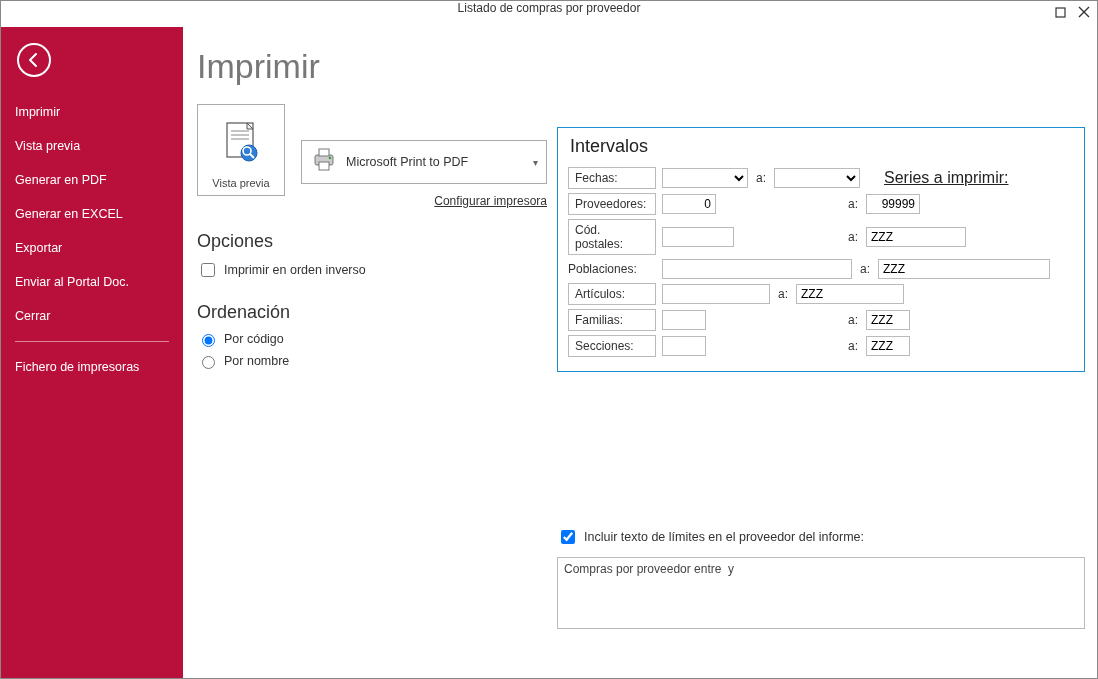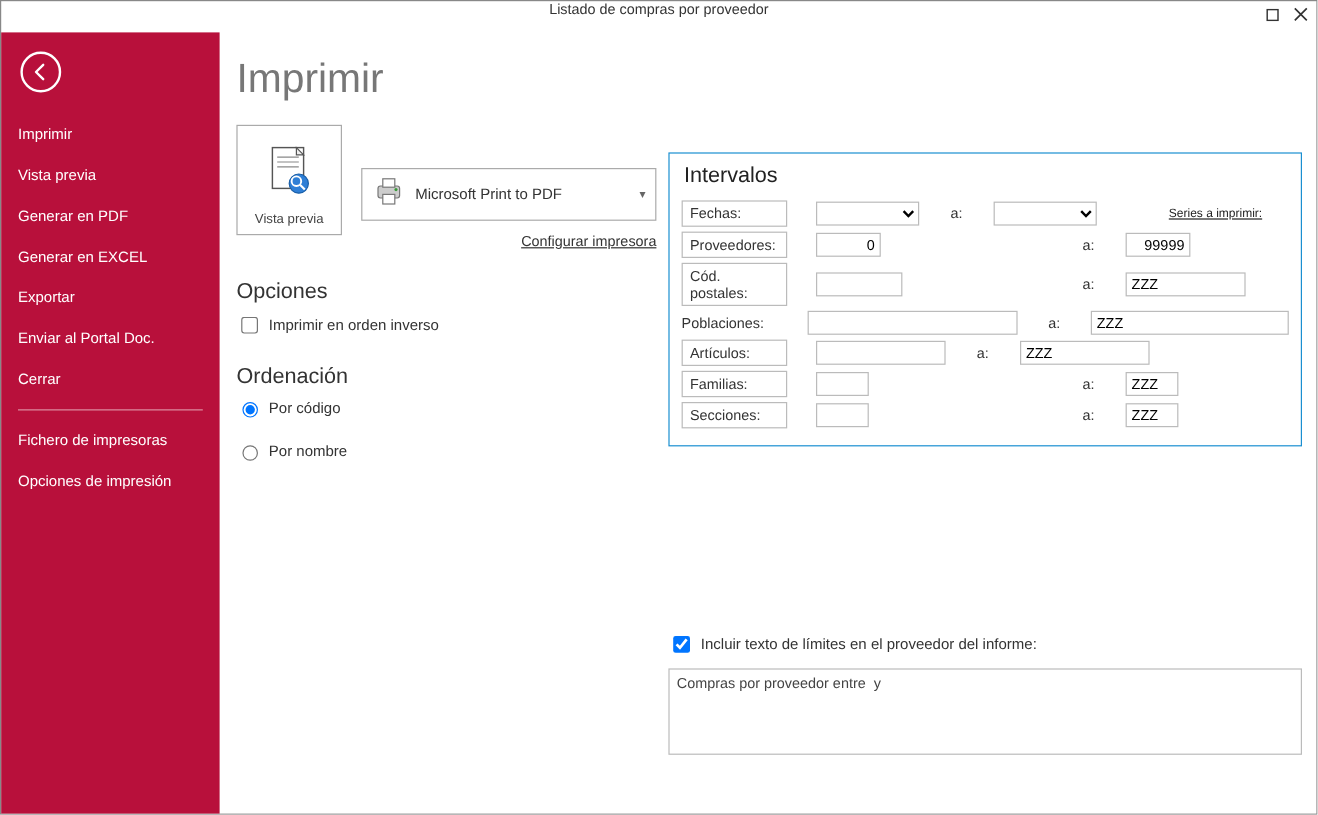--- a/index.html
+++ b/index.html
@@ -20,32 +20,32 @@
   .previewbox { width:88px; height:92px; border:1px solid #aaa; display:flex; flex-direction:column; align-items:center; justify-content:flex-end; padding:6px 4px; cursor:pointer; }
   .previewbox .picon { flex:1; display:flex; align-items:center; justify-content:center; }
   .previewbox .plabel { font-size:11px; color:#444; }
   .printerbox { width:246px; height:44px; border:1px solid #aaa; display:flex; align-items:center; padding:0 8px; gap:8px; cursor:pointer; position:relative; margin-top:36px; }
   .printerbox .pname { font-size:12.5px; color:#333; flex:1; }
   .printerbox .dd { font-size:10px; color:#666; }
   .cfglink { font-size:12px; color:#333; text-decoration:underline; cursor:pointer; display:inline-block; margin-top:10px; }
   .section-h { font-size:18px; color:#333; margin:22px 0 8px 0; font-weight:400; }
   .chkrow { display:flex; align-items:center; gap:6px; font-size:12.5px; color:#333; }
   .chkrow input[type=checkbox]{ width:14px; height:14px; }
-  .radiolist { display:flex; flex-direction:column; gap:20px; font-size:12.5px; color:#333; }
+  .radiolist { display:flex; flex-direction:column; gap:6px; font-size:12.5px; color:#333; }
   .radiolist label { display:flex; align-items:center; gap:6px; }
   .panel { position:absolute; top:100px; right:12px; width:528px; border:1px solid #1a8fd1; padding:8px 10px 14px 10px; }
   .panel-h { font-size:18px; color:#222; margin:0 0 10px 2px; font-weight:400; }
   .fgrid { display:flex; flex-direction:column; gap:4px; font-size:12px; color:#333; }
-  .frow { display:flex; align-items:center; gap:24px; }
+  .frow { display:flex; align-items:center; gap:6px; }
   .flabel { width:88px; border:1px solid #bbb; padding:3px 6px; background:#fff; font-size:12px; }
   .flabel.noborder { border:none; }
   .fin { height:20px; border:1px solid #bbb; font-size:12px; padding:0 4px; background:#fff; }
   .fin.dd { background:#fff; }
   .asep { width:14px; text-align:center; font-size:12px; }
-  .linku { font-size:10px; text-decoration:underline; cursor:pointer; color:#222; }
+  .linku { font-size:16px; text-decoration:underline; cursor:pointer; color:#222; }
   .encab { position:absolute; top:500px; right:12px; width:528px; }
   .enc-h { font-size:18px; color:#222; font-weight:400; margin-bottom:10px; }
   .enc-text { width:100%; height:72px; border:1px solid #bbb; resize:none; font-size:12px; padding:4px 6px; color:#444; }
   select.fin, input.fin { outline:none; }
 </style>
 </head>
 <body>
 
 <div class="window">
   <div class="titlebar">
@@ -73,21 +73,20 @@
       </div>
       <div class="navitem">Imprimir</div>
       <div class="navitem">Vista previa</div>
       <div class="navitem">Generar en PDF</div>
       <div class="navitem">Generar en EXCEL</div>
       <div class="navitem">Exportar</div>
       <div class="navitem">Enviar al Portal Doc.</div>
       <div class="navitem">Cerrar</div>
       <div class="navsep"></div>
       <div class="navitem">Fichero de impresoras</div>
-      <div class="navitem">Opciones de impresión</div>
     </div>
 
     <div class="main">
       <h1 class="title">Imprimir</h1>
 
       <div class="toprow">
         <div class="previewbox">
           <div class="picon">
             <svg width="40" height="46" viewBox="0 0 40 46">
               <rect x="6" y="2" width="26" height="34" fill="#fff" stroke="#555" stroke-width="1.2"></rect>

